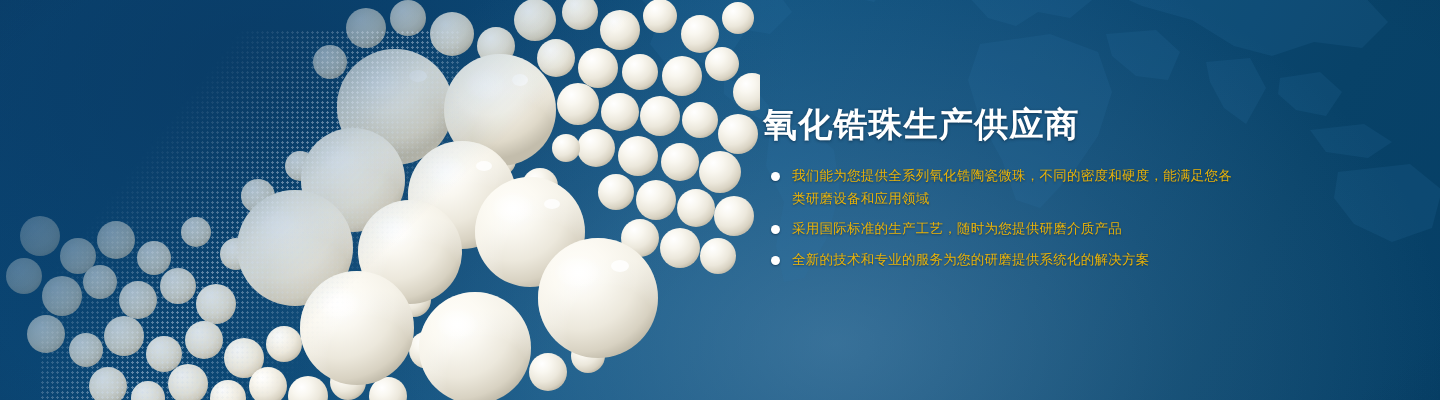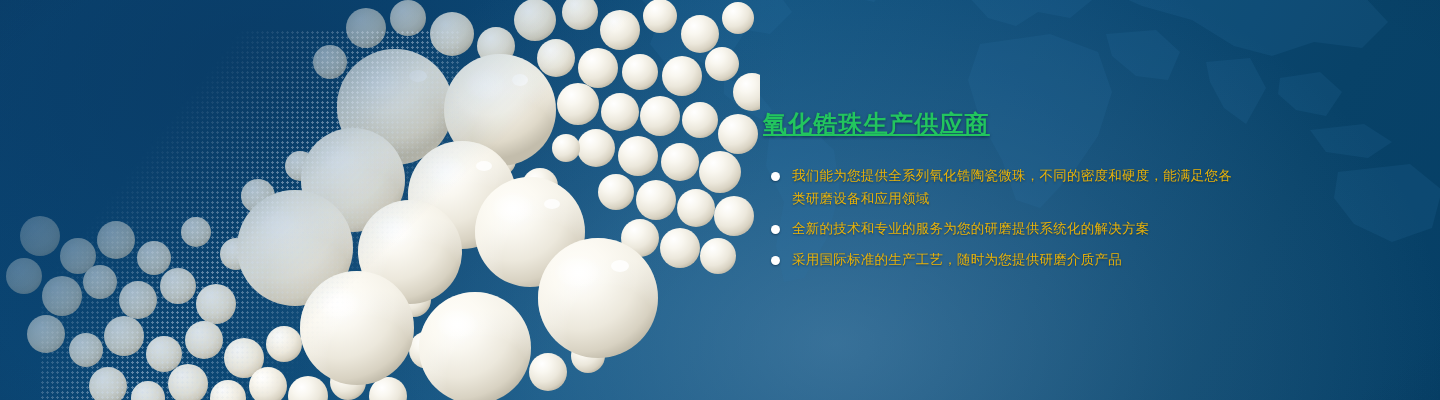--- a/index.html
+++ b/index.html
@@ -59,28 +59,27 @@
             mask-image:linear-gradient(128deg, rgba(0,0,0,0) 28%, rgba(0,0,0,.85) 52%, rgba(0,0,0,0) 74%);
     pointer-events:none;
   }
 
   
   #copy {
     position:absolute; left:763px; top:104px;
     width:470px;
   }
   .headline {
-    color:#22c55e;
-    font-size:24px;
+    color:#ffffff;
+    font-size:34px;
     font-weight:700;
     letter-spacing:1.2px;
     line-height:40px;
     text-shadow:0 1px 3px rgba(2,24,44,.55);
     white-space:nowrap;
-    text-decoration:underline;
   }
   .bullets {
     margin-top:21px;
     list-style:none;
   }
   .bullet {
     position:relative;
     padding-left:29px;
     margin-bottom:8px;
     color:#eab308;
@@ -328,22 +327,22 @@
 
     <h1 class="headline">氧化锆珠生产供应商</h1>
 
     <ul class="bullets">
       <li class="bullet">
         <span class="dot"></span>
         <span>我们能为您提供全系列氧化锆陶瓷微珠，不同的密度和硬度，能满足您各类研磨设备和应用领域</span>
       </li>
       <li class="bullet">
         <span class="dot"></span>
-        <span>全新的技术和专业的服务为您的研磨提供系统化的解决方案</span>
+        <span>采用国际标准的生产工艺，随时为您提供研磨介质产品</span>
       </li>
       <li class="bullet">
         <span class="dot"></span>
-        <span>采用国际标准的生产工艺，随时为您提供研磨介质产品</span>
+        <span>全新的技术和专业的服务为您的研磨提供系统化的解决方案</span>
       </li>
     </ul>
 
   </div>
 </div>
 
 </body></html>

